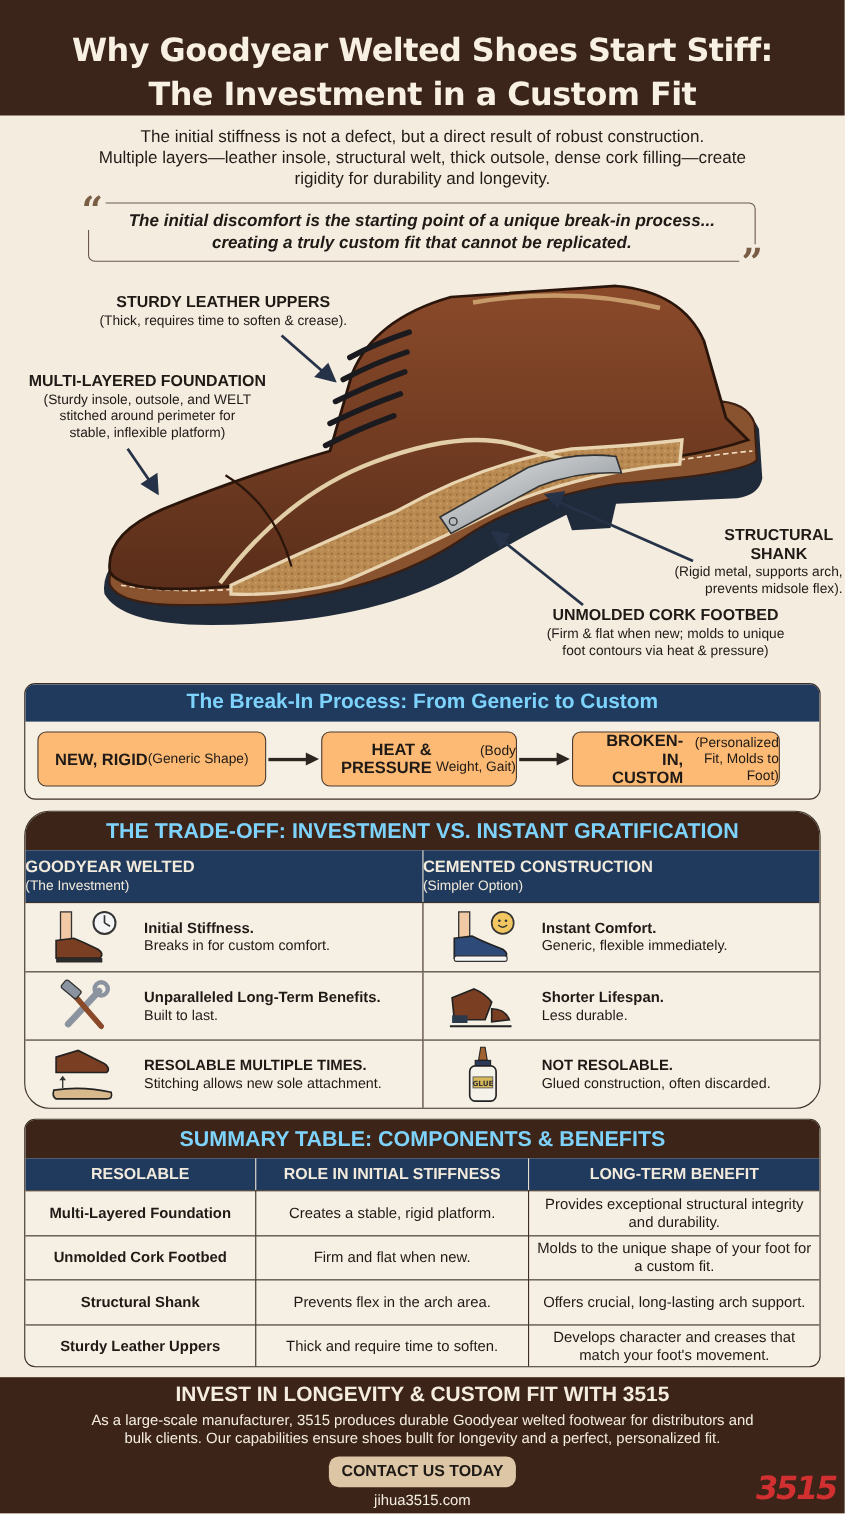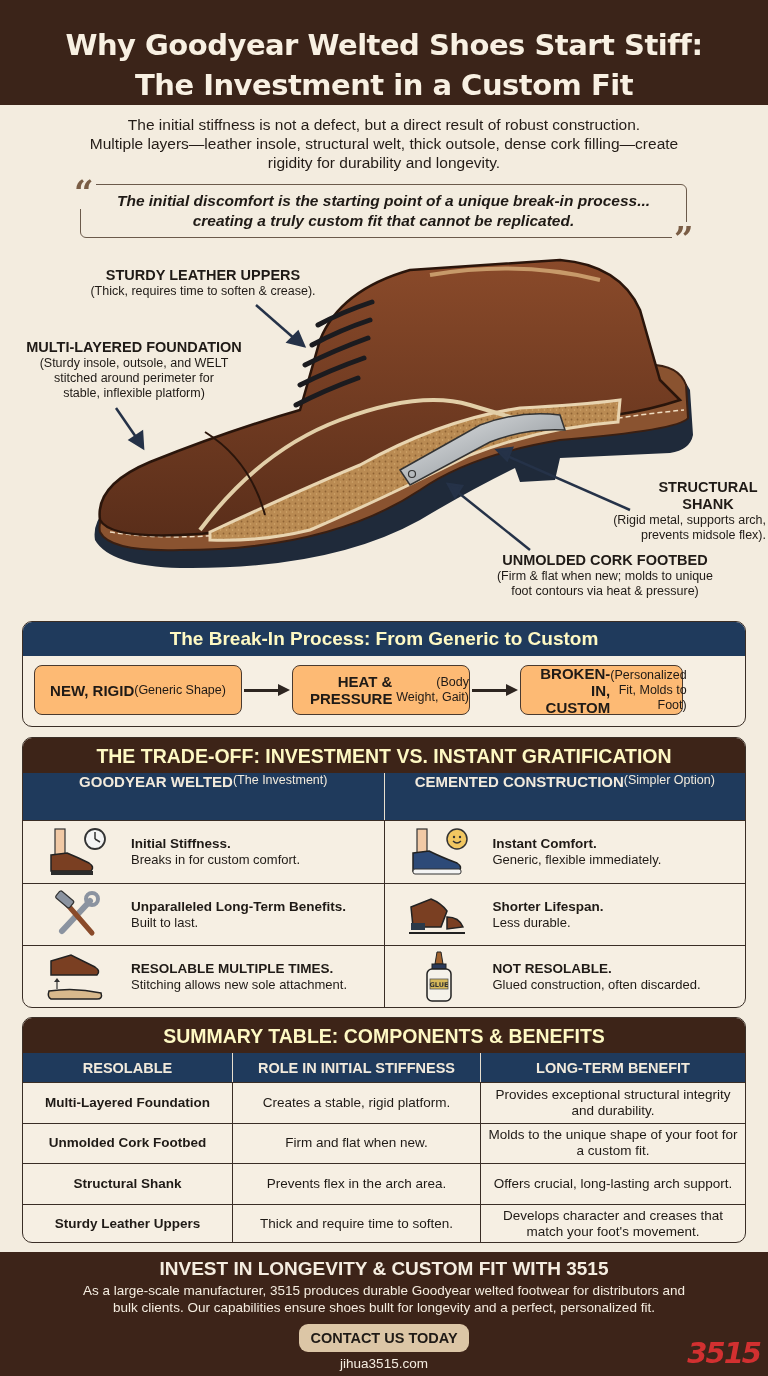--- a/index.html
+++ b/index.html
@@ -47,43 +47,43 @@
   .label .h { font-weight: bold; font-size: 14.5px; line-height: 17px; }
   .label .s { font-size: 12.5px; line-height: 15px; }
 
   
   .panel {
     position: absolute; left: 22px; width: 724px;
     border: 1.5px solid #3a2e26; border-radius: 10px; overflow: hidden;
     background: #f6efe3;
   }
   .panel-head {
-    color: #fef9c3; font-weight: bold; text-align: center;
+    color: #7dd3fc; font-weight: bold; text-align: center;
   }
   .navy { background: #1f3a5c; }
   .brown { background: #3d2418; }
   .breakin { top: 621px; height: 106px; }
   .breakin .panel-head { height: 34px; line-height: 34px; font-size: 19px; }
   .steps { display: flex; align-items: center; padding: 9px 11px 0 11px; }
   .step {
     background: #fdba74; border: 1.5px solid #4a3a2f; border-radius: 8px;
     height: 50px; display: flex; flex-direction: row; align-items: center; justify-content: center;
     text-align: right;
   }
   .step .h { font-weight: bold; font-size: 15px; line-height: 17px; }
   .step .s { font-size: 12.5px; line-height: 15px; }
   .arrow { width: 50px; height: 14px; position: relative; }
   .arrow::before { content: ""; position: absolute; left: 2px; right: 12px; top: 6px; height: 2.5px; background: #2d2520; }
   .arrow::after { content: ""; position: absolute; right: 2px; top: 1px; border-left: 12px solid #2d2520; border-top: 6px solid transparent; border-bottom: 6px solid transparent; }
 
   
-  .tradeoff { top: 737px; height: 271px; }
+  .tradeoff { top: 737px; height: 271px; border-radius: 23px; }
   .tradeoff .panel-head { height: 35px; line-height: 37px; font-size: 19.5px; }
   .cols { display: flex; height: 47px; }
-  .cols .c { flex: 1; color: #f2eadc; text-align: left; display: flex; flex-direction: row; justify-content: center; }
+  .cols .c { flex: 1; color: #f2eadc; text-align: left; display: flex; flex-direction: column; justify-content: center; }
   .cols .c + .c { border-left: 1.5px solid #e8dfcf; }
   .cols .c .h { font-weight: bold; font-size: 15px; line-height: 18px; }
   .cols .c .s { font-size: 12.5px; line-height: 15px; }
   .trow { display: flex; height: 62.5px; border-top: 1.5px solid #3a2e26; }
   .trow .cell { flex: 1; display: flex; align-items: center; }
   .trow .cell + .cell { border-left: 1.5px solid #3a2e26; }
   .trow .ico { width: 108px; display: flex; justify-content: center; align-items: center; }
   .trow .txt .h { font-weight: bold; font-size: 13.5px; line-height: 17px; }
   .trow .txt .s { font-size: 13px; line-height: 16px; }
 
@@ -225,21 +225,21 @@
     <div class="step" style="width:208px;">
       <div class="h">NEW, RIGID</div>
       <div class="s">(Generic Shape)</div>
     </div>
     <div class="arrow"></div>
     <div class="step" style="width:178px;">
       <div class="h">HEAT &amp; PRESSURE</div>
       <div class="s">(Body Weight, Gait)</div>
     </div>
     <div class="arrow"></div>
-    <div class="step" style="width:163px;padding-left:24px;">
+    <div class="step" style="width:189px;padding-left:24px;">
       <div class="h">BROKEN-IN, CUSTOM</div>
       <div class="s">(Personalized Fit, Molds to Foot)</div>
     </div>
   </div>
 </div>
 
 <div class="panel tradeoff">
   <div class="panel-head brown">THE TRADE-OFF: INVESTMENT VS. INSTANT GRATIFICATION</div>
   <div class="cols navy">
     <div class="c">

